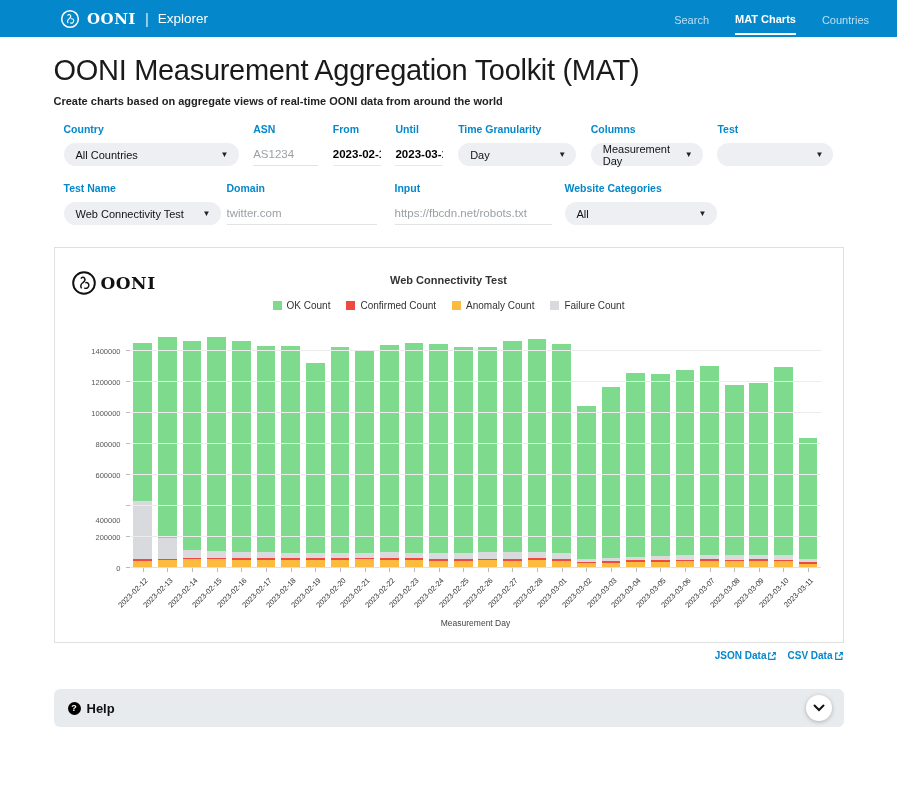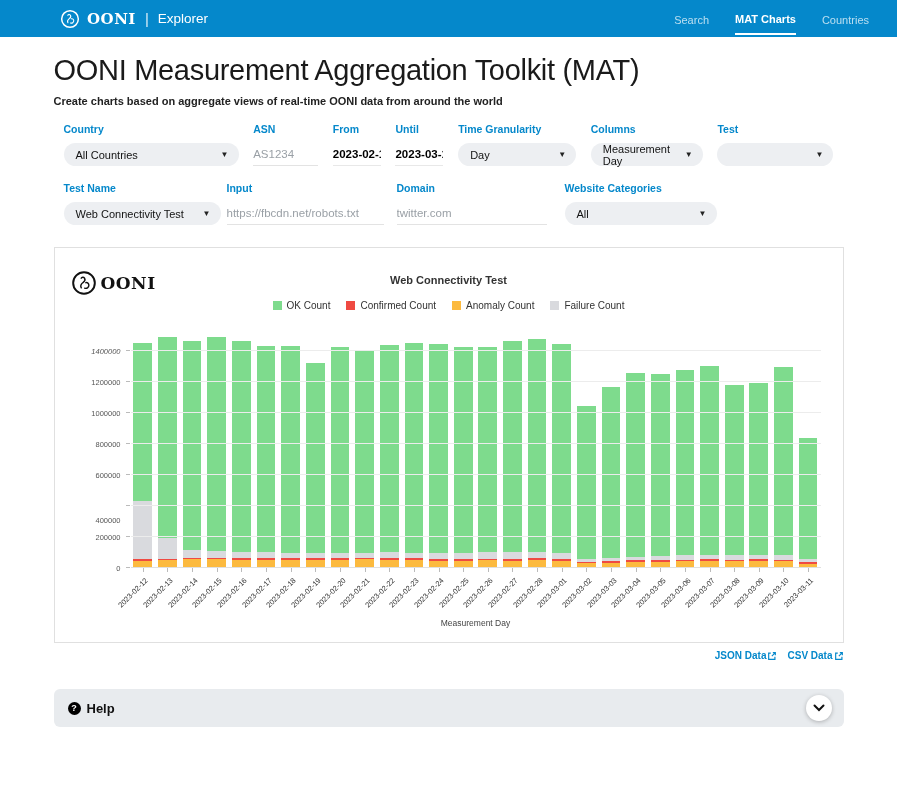--- a/index.html
+++ b/index.html
@@ -144,27 +144,27 @@
     </div>
 
     <div class="frow">
       <div class="field w-test">
         <span class="flabel">Test Name</span>
         <div class="pill">
           <span>Web Connectivity Test</span>
           <span class="caret">▼</span>
         </div>
       </div>
+      <div class="field w-domain">
+        <span class="flabel">Domain</span>
+        <input class="tinput" placeholder="twitter.com" style="">
+      </div>
       <div class="field w-input">
         <span class="flabel">Input</span>
         <input class="tinput" placeholder="https://fbcdn.net/robots.txt" style="">
-      </div>
-      <div class="field w-domain">
-        <span class="flabel">Domain</span>
-        <input class="tinput" placeholder="twitter.com" style="">
       </div>
       <div class="field w-cat">
         <span class="flabel">Website Categories</span>
         <div class="pill">
           <span>All</span>
           <span class="caret">▼</span>
         </div>
       </div>
     </div>
   </div>
@@ -499,21 +499,21 @@
           <div class="ytickmark" style="bottom: 124.267px;"></div>
           <div class="ytick" style="bottom: 124.267px;">800000</div>
           <div class="gridline" style="bottom: 155.333px;"></div>
           <div class="ytickmark" style="bottom: 155.333px;"></div>
           <div class="ytick" style="bottom: 155.333px;">1000000</div>
           <div class="gridline" style="bottom: 186.4px;"></div>
           <div class="ytickmark" style="bottom: 186.4px;"></div>
           <div class="ytick" style="bottom: 186.4px;">1200000</div>
           <div class="gridline" style="bottom: 217.467px;"></div>
           <div class="ytickmark" style="bottom: 217.467px;"></div>
-          <div class="ytick" style="bottom: 217.467px; font-style: italic;">1400000</div>
+          <div class="ytick" style="bottom: 217.467px;">1400000</div>
         </div>
       <div class="xaxis-label">Measurement Day</div>
     </div>
   </section>
 
   <div class="data-links">
     <a class="data-link">
       <span>JSON Data</span>
       <svg viewBox="0 0 12 12" fill="none" stroke="#0588CB" stroke-width="1.4">
           <path d="M4.5 2.5H2v7.5h7.5V7M7 2h3v3M10 2L5.8 6.2"></path>

